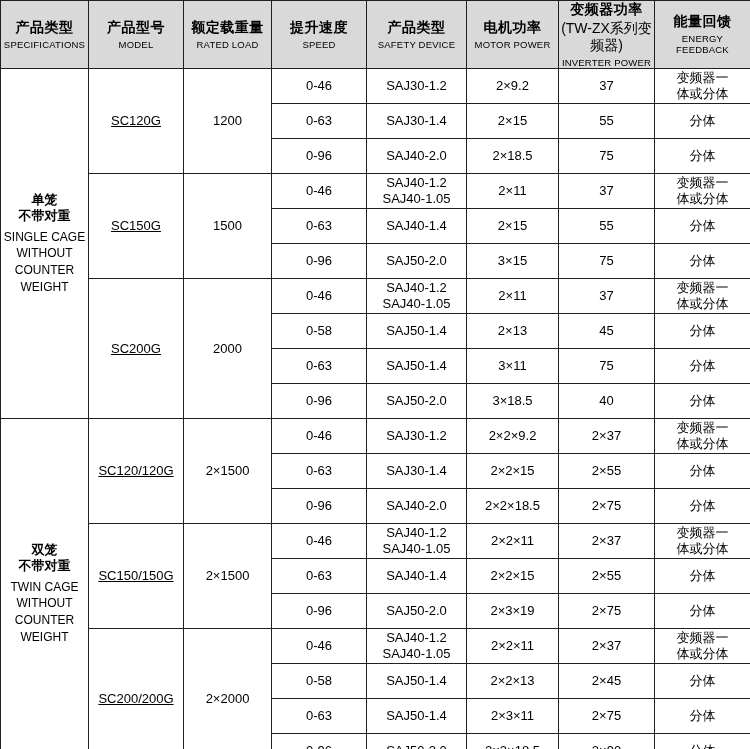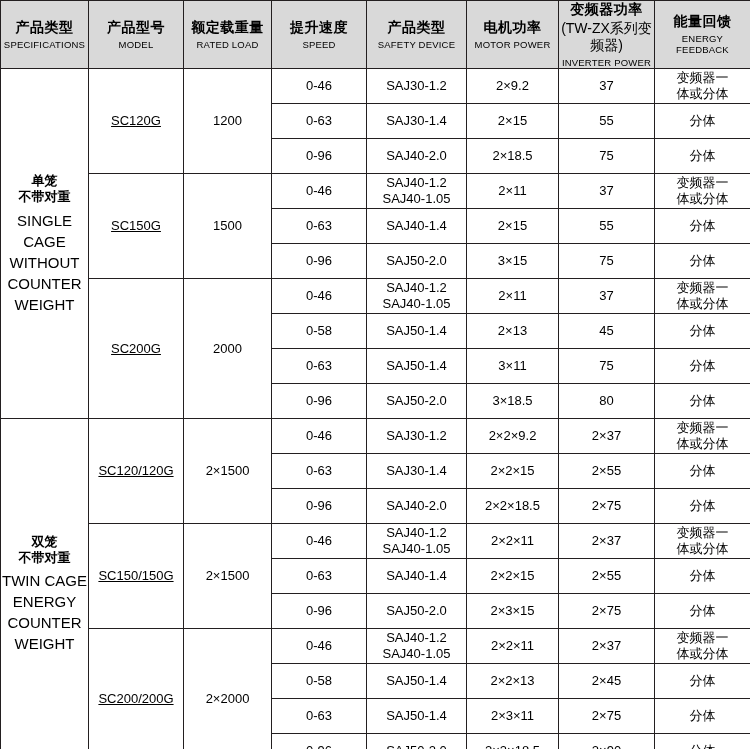--- a/index.html
+++ b/index.html
@@ -64,21 +64,21 @@
   col.c6 { width: 92px; }
   col.c7 { width: 96px; }
   col.c8 { width: 96px; }
 
   td.group {
     font-size: 15px;
     font-weight: bold;
     line-height: 1.35;
   }
   td.group .en {
-    font-size: 15px;
+    font-size: 12px;
     font-weight: normal;
     line-height: 1.4;
     display: block;
     margin-top: 4px;
   }
   td.model {
     font-size: 14px;
     text-decoration: underline;
   }
   td.load {
@@ -223,29 +223,29 @@
           <td class="speed two-line">0-63</td>
           <td class="safety two-line">SAJ50-1.4</td>
           <td class="power two-line">3×11</td>
           <td class="inverter two-line">75</td>
           <td class="feedback two-line">分体</td>
         </tr>
         <tr>
           <td class="speed two-line">0-96</td>
           <td class="safety two-line">SAJ50-2.0</td>
           <td class="power two-line">3×18.5</td>
-          <td class="inverter two-line">80</td>
+          <td class="inverter two-line">40</td>
           <td class="feedback two-line">分体</td>
         </tr>
         <tr>
           <td class="group" rowspan="10">
             <div class="two-line">双笼
 不带对重</div>
             <div class="en two-line">TWIN CAGE
-ENERGY
+WITHOUT
 COUNTER WEIGHT</div>
           </td>
           <td class="model" rowspan="3">SC120/120G</td>
           <td class="load" rowspan="3">2×1500</td>
           <td class="speed two-line">0-46</td>
           <td class="safety two-line">SAJ30-1.2</td>
           <td class="power two-line">2×2×9.2</td>
           <td class="inverter two-line">2×37</td>
           <td class="feedback two-line">变频器一
 体或分体</td>
@@ -278,21 +278,21 @@
         <tr>
           <td class="speed two-line">0-63</td>
           <td class="safety two-line">SAJ40-1.4</td>
           <td class="power two-line">2×2×15</td>
           <td class="inverter two-line">2×55</td>
           <td class="feedback two-line">分体</td>
         </tr>
         <tr>
           <td class="speed two-line">0-96</td>
           <td class="safety two-line">SAJ50-2.0</td>
-          <td class="power two-line">2×3×15</td>
+          <td class="power two-line">2×3×19</td>
           <td class="inverter two-line">2×75</td>
           <td class="feedback two-line">分体</td>
         </tr>
         <tr>
           <td class="model" rowspan="4">SC200/200G</td>
           <td class="load" rowspan="4">2×2000</td>
           <td class="speed two-line">0-46</td>
           <td class="safety two-line">SAJ40-1.2
 SAJ40-1.05</td>
           <td class="power two-line">2×2×11</td>

